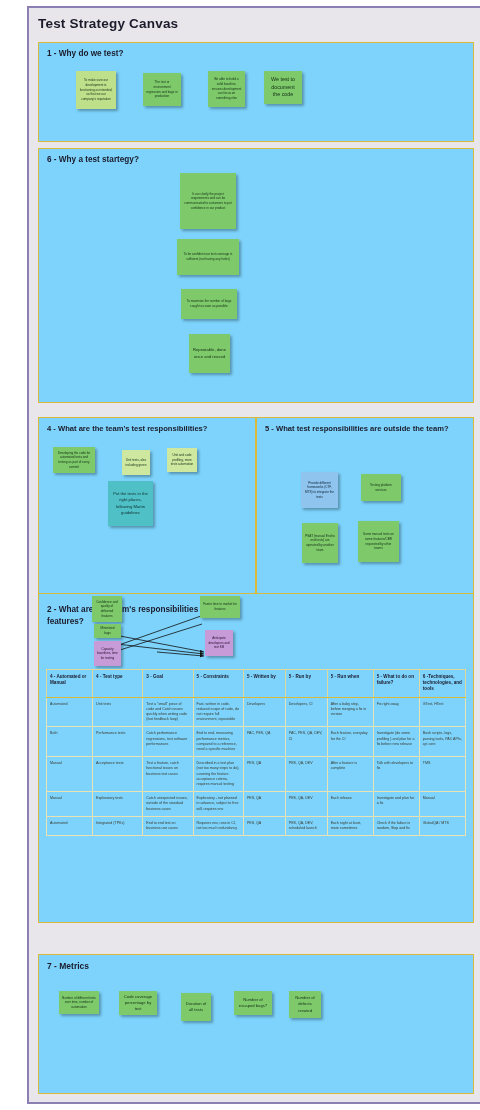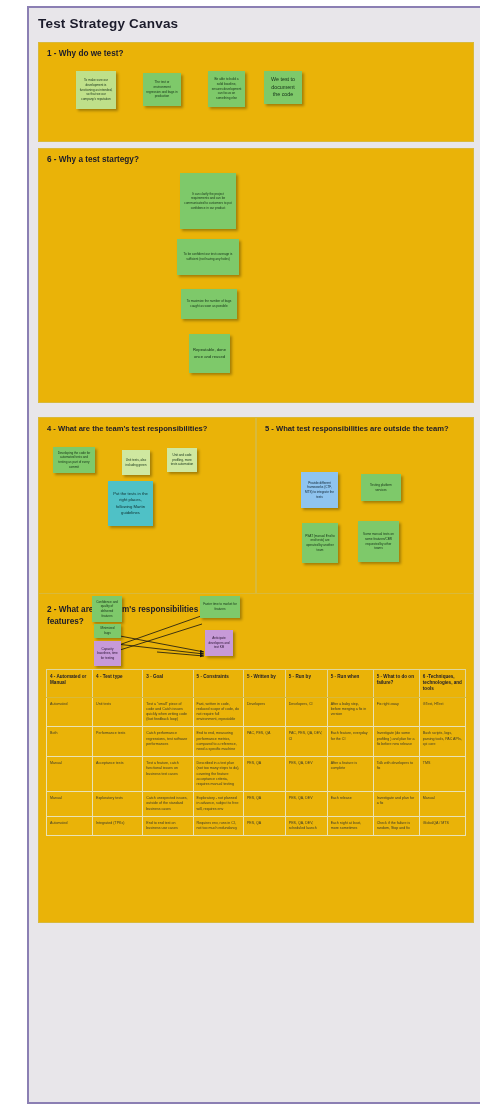--- a/index.html
+++ b/index.html
@@ -26,21 +26,21 @@
   .board-title{
     position:absolute;
     left:9px; top:8px;
     font-size:13.5px;
     font-weight:bold;
     color:#1b1b2b;
     letter-spacing:.2px;
   }
   .section{
     position:absolute;
-    background:#eab308;
+    background:#7dd3fc;
     border:1.5px solid #d9b93a;
     box-sizing:border-box;
   }
   .section-title{
     position:absolute;
     left:8px; top:6px;
     font-size:8.2px;
     font-weight:bold;
     color:#1b1b2b;
     white-space:nowrap;
@@ -239,15 +239,23 @@
             <td>PES, QA</td>
             <td>PES, QA, DEV, scheduled launch</td>
             <td>Each night at least, more sometimes</td>
             <td>Check if the failure is random, Stop and fix</td>
             <td>GlobalQA / MTS</td>
           </tr>
         </tbody>
       </table>
     </div>
 
+    <div class="section" style="left:9px;top:946px;width:436px;height:140px;">
+      <div class="section-title" style="font-size:8.5px;">7 - Metrics</div>
+      <div class="note n-green" style="left:20px;top:36px;width:40px;height:23px;">Number of different tests over time, number of automation</div>
+      <div class="note n-green n-med" style="left:80px;top:36px;width:38px;height:24px;">Code coverage percentage by test</div>
+      <div class="note n-green n-med" style="left:142px;top:38px;width:30px;height:28px;">Duration of all tests</div>
+      <div class="note n-green n-med" style="left:195px;top:36px;width:38px;height:24px;">Number of escaped bugs?</div>
+      <div class="note n-green n-med" style="left:250px;top:36px;width:32px;height:27px;">Number of defects created</div>
+    </div>
 
   </div>
 </div>
 
 </body></html>

